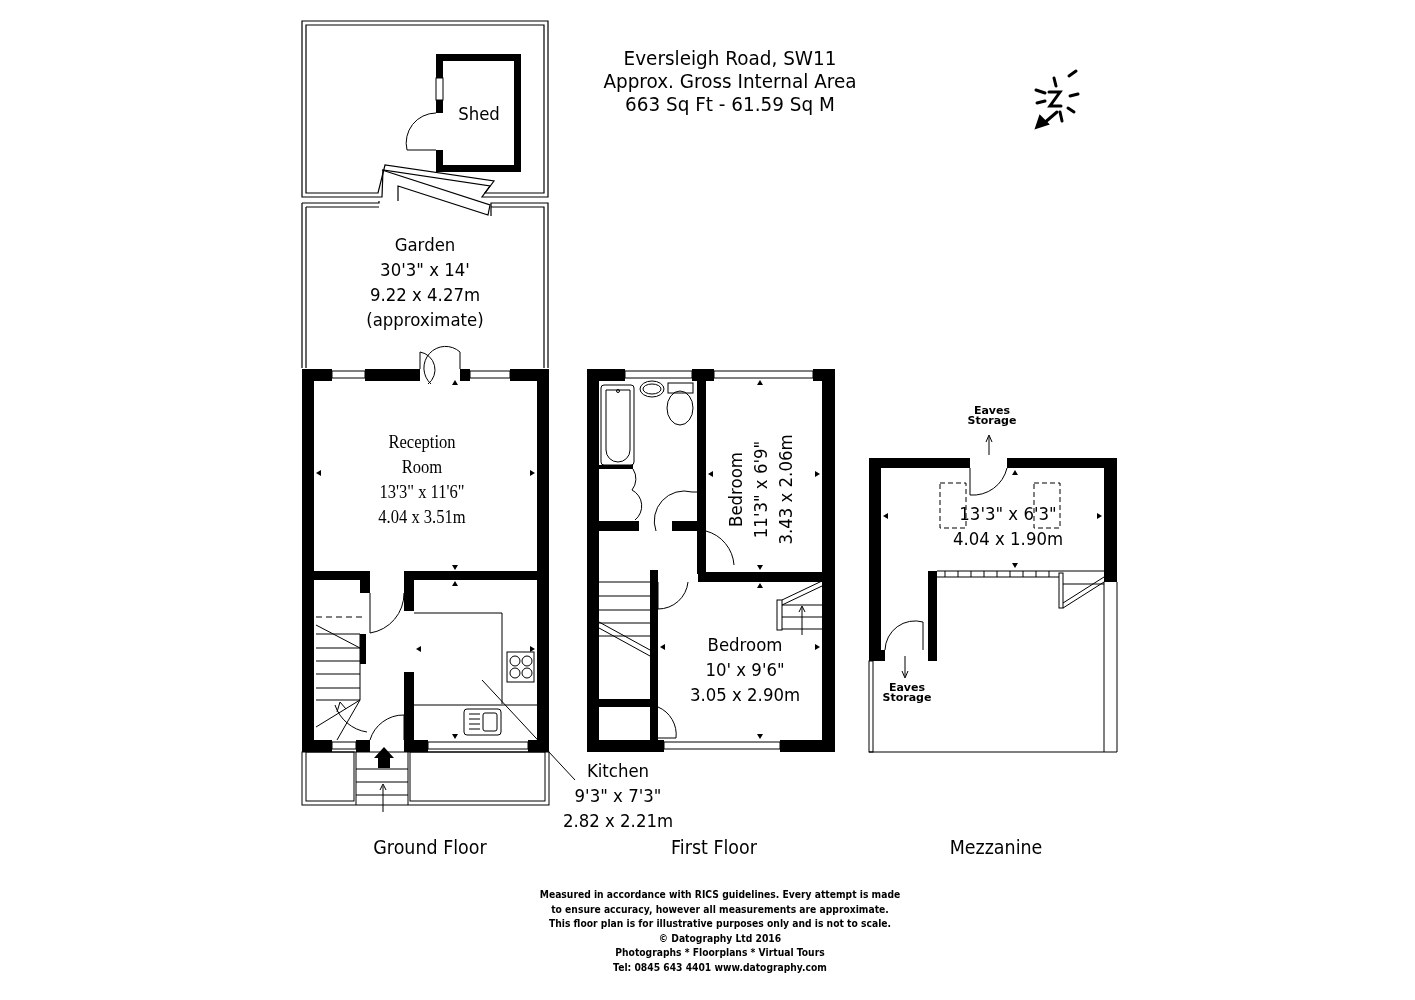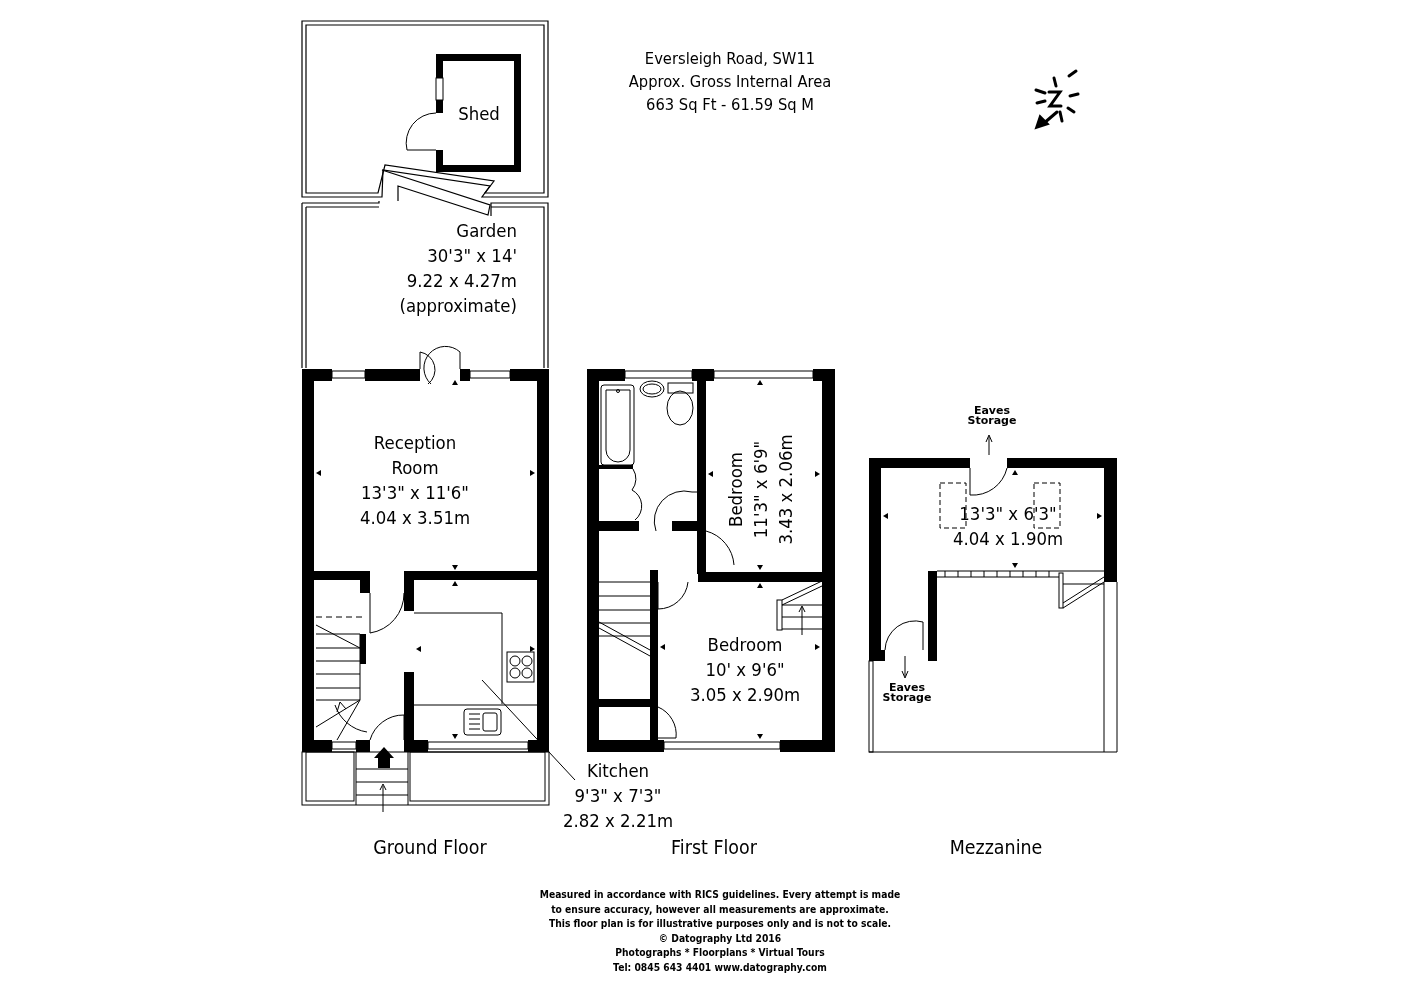--- a/index.html
+++ b/index.html
@@ -1,19 +1,19 @@
 <!DOCTYPE html>
 <html><head>
 <meta charset="utf-8">
 <style>
   html, body { margin:0; padding:0; background:#ffffff; }
   body { width:1415px; height:1000px; position:relative; overflow:hidden; font-family:"DejaVu Sans", sans-serif; color:#000; }
   .plan { position:absolute; left:0; top:0; width:1415px; height:1000px; }
   .t { position:absolute; text-align:center; white-space:nowrap; font-family:"DejaVu Sans", sans-serif; }
-  .hdr { left:560px; top:47px; width:340px; font-size:16px; line-height:23px; }
+  .hdr { left:560px; top:47px; width:340px; font-size:20px; line-height:23px; }
   .hdr div { transform:scaleX(0.92); }
   .lbl { font-size:18px; line-height:25px; transform:scaleX(0.92); }
   .floor { font-size:19px; top:836px; transform:scaleX(0.92); }
   .small { font-size:11px; line-height:10px; font-weight:bold; }
   .foot { left:500px; top:888px; width:440px; font-size:10px; line-height:14.5px; font-weight:bold; }
   .foot div { transform:scaleX(0.92); }
   .vert { transform:rotate(-90deg); transform-origin:center center; }
 </style>
 </head>
 <body>
@@ -271,28 +271,28 @@
 </svg>
 
 <div class="t hdr">
   <div>Eversleigh Road, SW11</div>
   <div>Approx. Gross Internal Area</div>
   <div>663 Sq Ft  -  61.59 Sq M</div>
 </div>
 
 <div class="t lbl" style="left:449px;top:101px;width:60px;">Shed</div>
 
-<div class="t" style="left:325px;top:218px;width:200px;text-align:right;">
+<div class="t" style="left:325px;top:232px;width:200px;">
   <div class="lbl">Garden</div>
   <div class="lbl">30'3" x 14'</div>
   <div class="lbl">9.22 x 4.27m</div>
   <div class="lbl">(approximate)</div>
 </div>
 
-<div class="t" style="left:315px;top:430px;width:200px;">
+<div class="t" style="left:322px;top:430px;width:200px;font-family:Liberation Serif, serif;">
   <div class="lbl">Reception</div>
   <div class="lbl">Room</div>
   <div class="lbl">13'3" x 11'6"</div>
   <div class="lbl">4.04 x 3.51m</div>
 </div>
 
 <div class="t" style="left:518px;top:758px;width:200px;text-align:center;">
   <div class="lbl">Kitchen</div>
   <div class="lbl">9'3" x 7'3"</div>
   <div class="lbl">2.82 x 2.21m</div>

